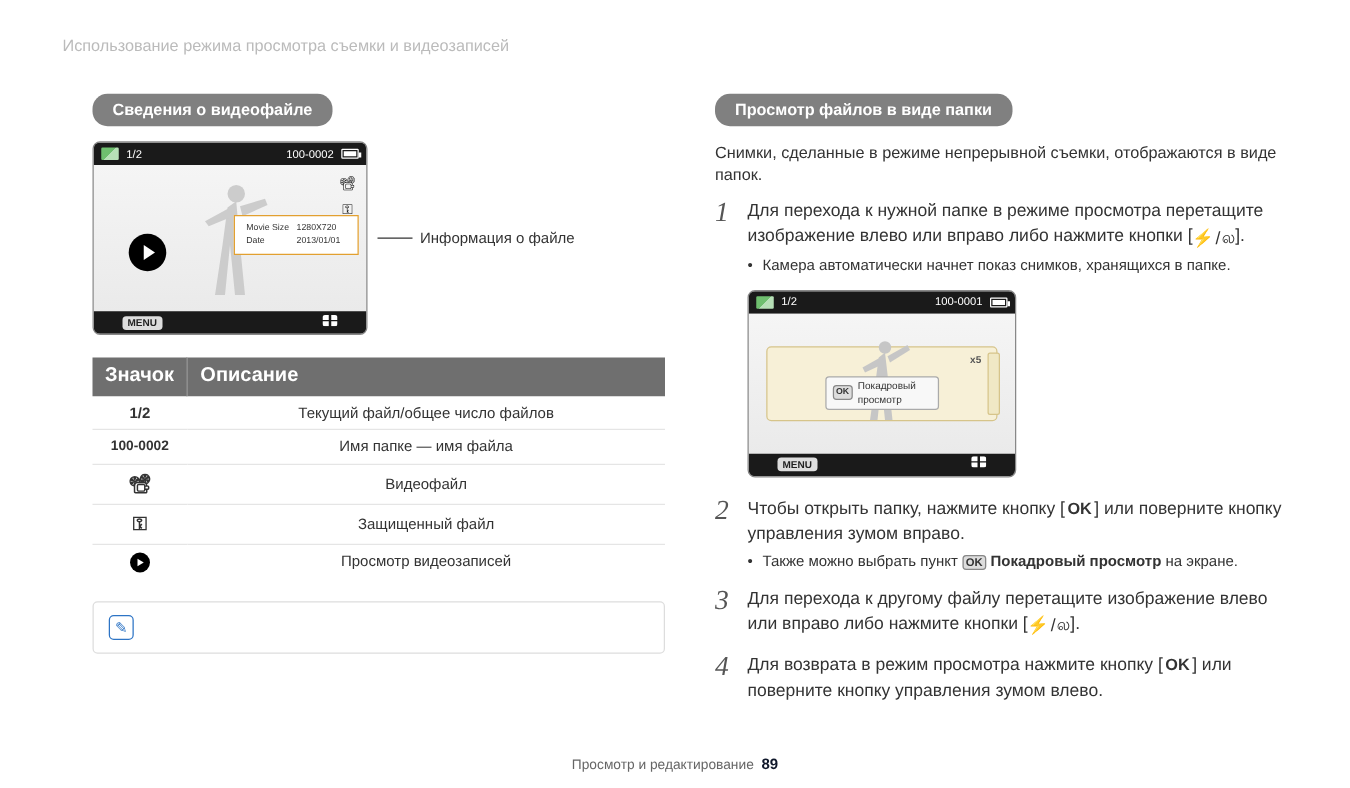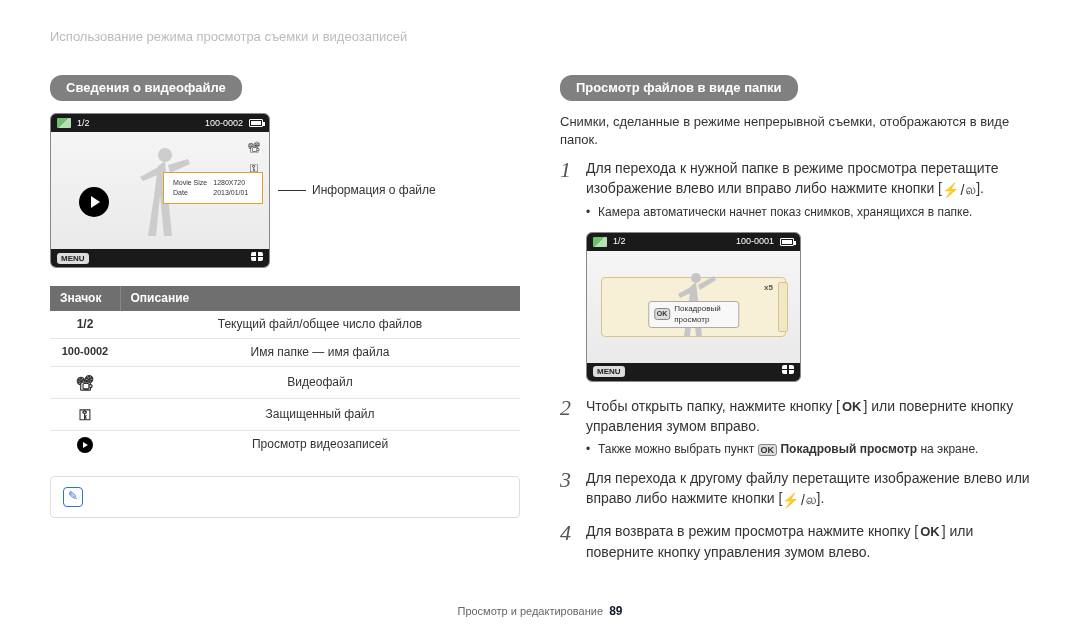--- a/index.html
+++ b/index.html
@@ -10,20 +10,21 @@
     height: 630px;
     position: relative;
     color: #333;
     font-size: 13px;
     line-height: 1.4;
   }
   .page {
     padding: 20px 50px 0 50px;
     display: flex;
     gap: 40px;
+    margin-left: 24px;
   }
   .breadcrumb {
     position: absolute;
     top: 28px;
     left: 50px;
     color: #bbb;
     font-size: 13px;
   }
   .col {
     width: 470px;
@@ -66,21 +67,21 @@
     font-size: 9px;
   }
   .scr-topbar .right { margin-left: auto; display: flex; gap: 6px; align-items: center;}
   .scr-botbar {
     position: absolute;
     bottom: 0; left: 0; right: 0;
     height: 18px;
     background: #1a1a1a;
     display: flex;
     align-items: center;
-    padding: 0 6px;
+    padding: 0 23px;
     color: #fff;
     font-size: 9px;
   }
   .scr-botbar .right { margin-left: auto; }
   .menu-btn {
     background: #ddd;
     color: #222;
     border-radius: 3px;
     padding: 0 4px;
     font-size: 8px;
@@ -180,21 +181,21 @@
   .ic-table {
     width: 100%;
     border-collapse: collapse;
     margin-top: 4px;
   }
   .ic-table th {
     background: #6f6f6f;
     color: #fff;
     font-weight: bold;
     text-align: left;
-    font-size: 12px;
+    font-size: 16px;
     padding: 4px 10px;
   }
   .ic-table th:first-child { width: 70px; border-right: 1px solid #888;}
   .ic-table td {
     padding: 5px 10px;
     font-size: 12px;
     vertical-align: middle;
     text-align: center;
   }
   .ic-table tr:not(:last-child) td { border-bottom: 1px solid #e5e5e5;}

